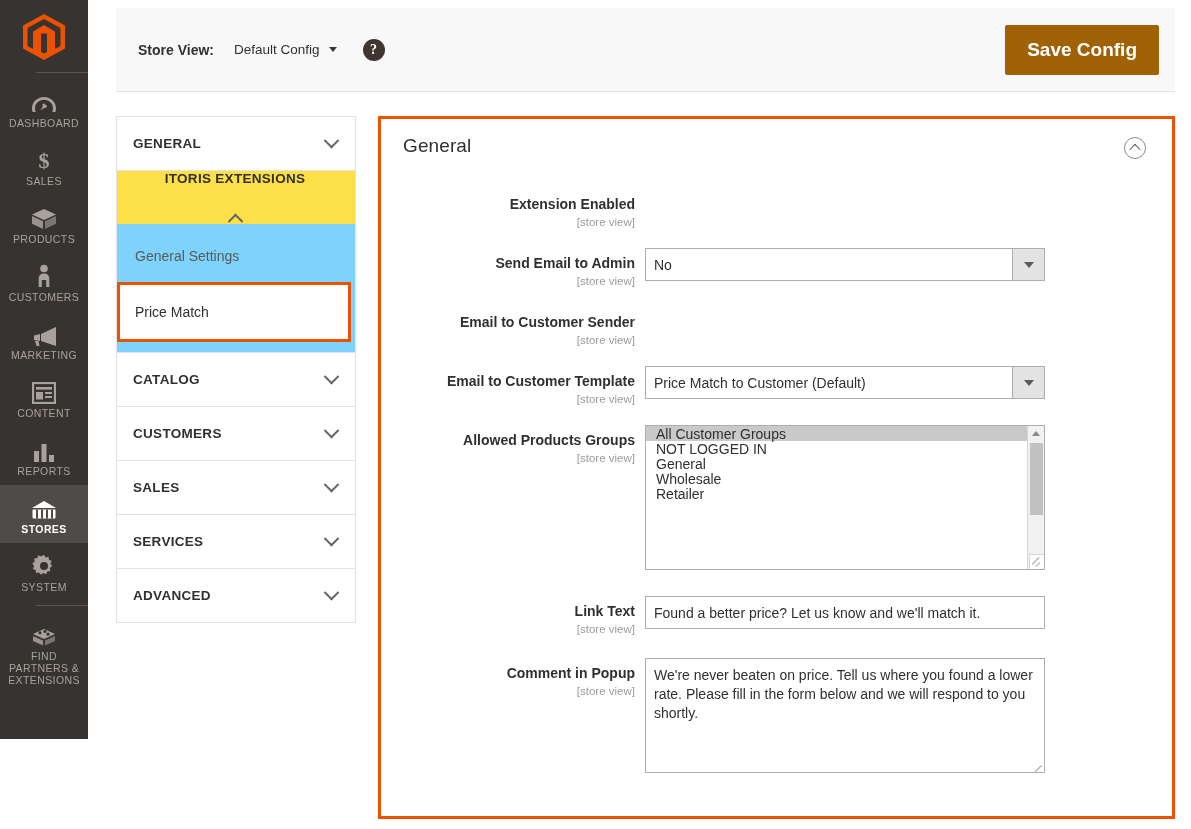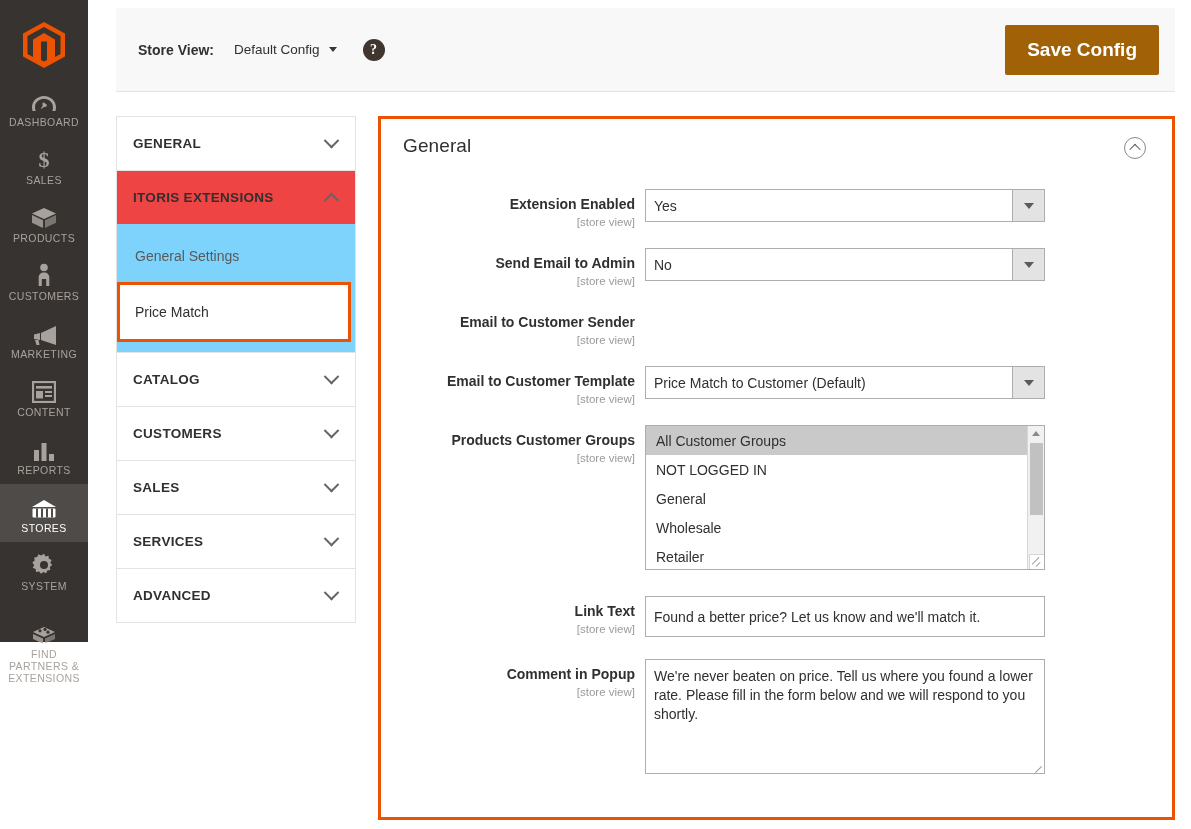--- a/index.html
+++ b/index.html
@@ -8,25 +8,25 @@
     width: 1191px; height: 829px;
     overflow: hidden;
     background: #ffffff;
     font-family: "Liberation Sans", sans-serif;
   }
 
   .app { position: relative; width: 1191px; height: 829px; display: flex; }
 
   
   .admin-nav {
-    width: 88px; height: 642px;
+    width: 88px; height: 739px;
     background: #373330;
     flex: 0 0 88px;
     display: flex; flex-direction: column; align-items: flex-end;
-    padding-top: 22px;
+    padding-top: 6px;
   }
   .logo-wrap {
     width: 88px; height: 62px;
     display: flex; align-items: center; justify-content: center;
   }
   .logo-hex { display: block; }
   .nav-divider {
     width: 52px; height: 1px; background: #5a5551; margin: 4px 0 6px 0;
   }
   .nav-item {
@@ -39,21 +39,21 @@
   .nav-item .ico {
     height: 26px; display: flex; align-items: flex-end; justify-content: center;
     margin-bottom: 3px;
   }
   .nav-item .lbl {
     font-size: 10.5px; letter-spacing: .4px; color: #a9a29c;
     text-align: center; line-height: 12px; text-transform: uppercase;
     font-family: "Liberation Sans", sans-serif;
   }
   .nav-item.active { background: #4f4b48; }
-  .nav-item.active .lbl { color: #ffffff; font-weight: normal; }
+  .nav-item.active .lbl { color: #ffffff; font-weight: bold; }
   .nav-item .ico svg { fill: #a9a29c; }
   .nav-item.active .ico svg { fill: #ffffff; }
 
   
   .main { flex: 1; height: 829px; background: #ffffff; position: relative; overflow: hidden; }
 
   
   .page-head {
     height: 62px; display: flex; align-items: center;
     padding: 0 18px 0 28px; background: #fff;
@@ -103,21 +103,21 @@
   }
   .cfg-sec:last-child { border-bottom: 1px solid #e3e3e3; }
   .cfg-sec-head {
     height: 53px; display: flex; align-items: center; justify-content: space-between;
     padding: 0 18px 0 16px; cursor: pointer;
   }
   .cfg-sec-head .t {
     font-size: 13.5px; font-weight: bold; color: #303030; letter-spacing: .3px;
     text-transform: uppercase;
   }
-  .cfg-sec.open > .cfg-sec-head { background: #ef4444; }
+  .cfg-sec.open > .cfg-sec-head { background: #fde047; flex-direction: column; }
   .chev { width: 11px; height: 11px; border-right: 2px solid #666; border-bottom: 2px solid #666; }
   .chev.dn { transform: rotate(45deg) translate(-2px,-2px); }
   .chev.up { transform: rotate(-135deg) translate(-2px,-2px); }
   .cfg-sub { background: #7dd3fc; padding: 0 4px 10px 0; }
   .cfg-sub-item {
     padding: 12px 16px 12px 18px; font-size: 14px; color: #303030; cursor: pointer;
     line-height: 20px;
   }
   .cfg-sub-item.first { padding-top: 22px; padding-bottom: 16px; color: #5a5a5a; }
   .cfg-sub-item.sel {
@@ -165,21 +165,21 @@
   }
   .sel-arrow .tri { width: 0; height: 0; border-left: 5px solid transparent;
     border-right: 5px solid transparent; border-top: 6px solid #5b5b5b; }
 
   .multi-wrap {
     width: 400px; height: 145px; border: 1px solid #adadad; background: #fff;
     display: flex; position: relative;
   }
   .multi-list { flex: 1; overflow: hidden; padding-top: 0; }
   .mopt {
-    height: 29px; display: flex; align-items: center; padding: 0 10px;
+    height: 15px; display: flex; align-items: center; padding: 0 10px;
     font-size: 14px; color: #303030; cursor: pointer;
   }
   .mopt.sel { background: #c9c9c9; }
   .mscroll {
     width: 17px; background: #f1f1f1; border-left: 1px solid #d6d6d6;
     display: flex; flex-direction: column; align-items: center;
   }
   .sb-arrow { height: 15px; display: flex; align-items: center; justify-content: center; }
   .sb-arrow .tu { width:0;height:0;border-left:4px solid transparent;border-right:4px solid transparent;border-bottom:5px solid #8a8a8a; }
   .sb-arrow .td { width:0;height:0;border-left:4px solid transparent;border-right:4px solid transparent;border-top:5px solid #555; }
@@ -190,21 +190,21 @@
     background: #fff; border-left: 1px solid #d6d6d6; border-top: 1px solid #d6d6d6;
     cursor: nwse-resize;
   }
   .resize-grip .g1, .resize-grip .g2 {
     position: absolute; background: #9b9b9b; height: 1px; transform-origin: left;
   }
   .resize-grip .g1 { width: 10px; right: 2px; bottom: 4px; transform: rotate(-45deg); }
   .resize-grip .g2 { width: 6px; right: 2px; bottom: 2px; transform: rotate(-45deg); }
 
   .txtinput {
-    width: 400px; height: 41px; border: 1px solid #adadad; background: #fff;
+    width: 400px; height: 33px; border: 1px solid #adadad; background: #fff;
     font-size: 14px; color: #303030; padding: 0 8px;
     font-family: "Liberation Sans", sans-serif;
   }
   .txtarea-wrap { width: 400px; position: relative; }
   .txtarea {
     width: 400px; height: 115px; border: 1px solid #adadad; background: #fff;
     font-size: 14px; color: #303030; padding: 7px 8px; line-height: 19px;
     resize: none; font-family: "Liberation Sans", sans-serif; overflow: hidden;
   }
   .ta-grip { position: absolute; right: 1px; bottom: 4px; width: 12px; height: 12px; }
@@ -426,28 +426,20 @@
           </div>
         </div>
 
         <div class="fields">
 
           <div class="frow">
             <div class="flabel">
               <span class="lt">Extension Enabled</span>
               <span class="scope">[store view]</span>
             </div>
-            <div class="fctl">
-              <div class="sel-wrap">
-                <div class="sel-box">Yes</div>
-                <div class="sel-arrow">
-                    <span class="tri"></span>
-                  </div>
-              </div>
-            </div>
           </div>
 
           <div class="frow">
             <div class="flabel">
               <span class="lt">Send Email to Admin</span>
               <span class="scope">[store view]</span>
             </div>
             <div class="fctl">
               <div class="sel-wrap">
                 <div class="sel-box">No</div>
@@ -475,21 +467,21 @@
                 <div class="sel-box">Price Match to Customer (Default)</div>
                 <div class="sel-arrow">
                     <span class="tri"></span>
                   </div>
               </div>
             </div>
           </div>
 
           <div class="frow">
             <div class="flabel">
-              <span class="lt">Products Customer Groups</span>
+              <span class="lt">Allowed Products Groups</span>
               <span class="scope">[store view]</span>
             </div>
             <div class="fctl">
               <div class="multi-wrap">
                 <div class="multi-list">
                   <div class="mopt sel">All Customer Groups</div>
                   <div class="mopt">NOT LOGGED IN</div>
                   <div class="mopt">General</div>
                   <div class="mopt">Wholesale</div>
                   <div class="mopt">Retailer</div>

